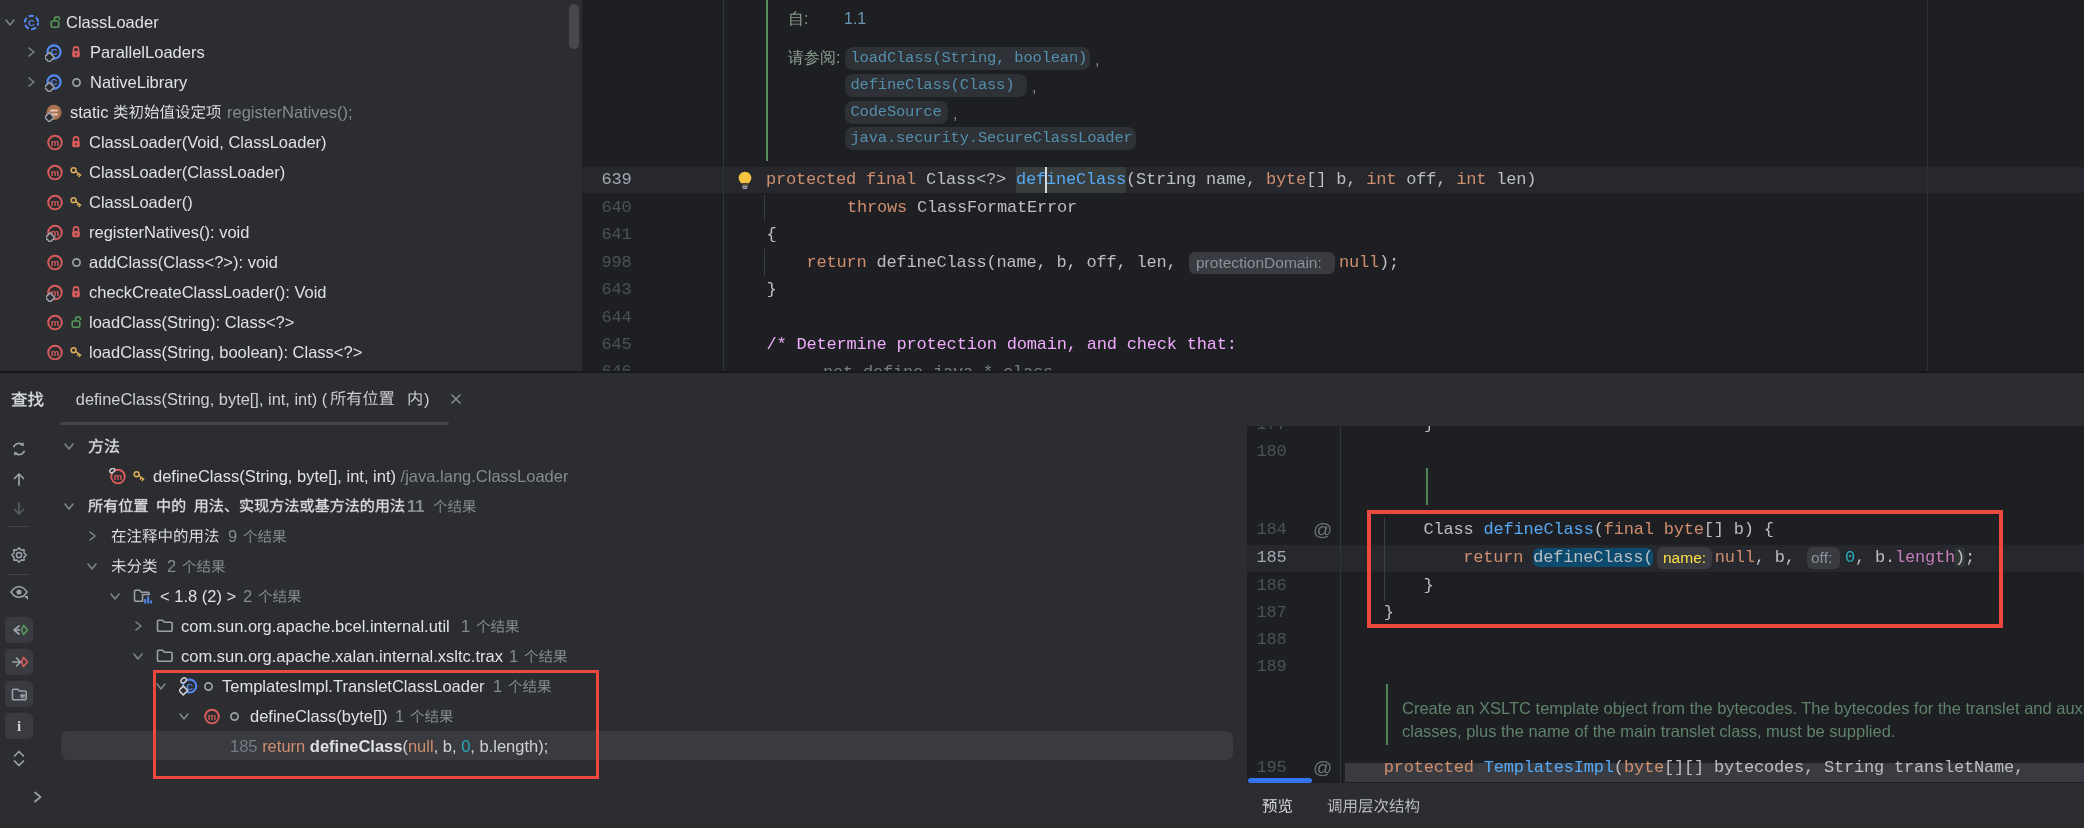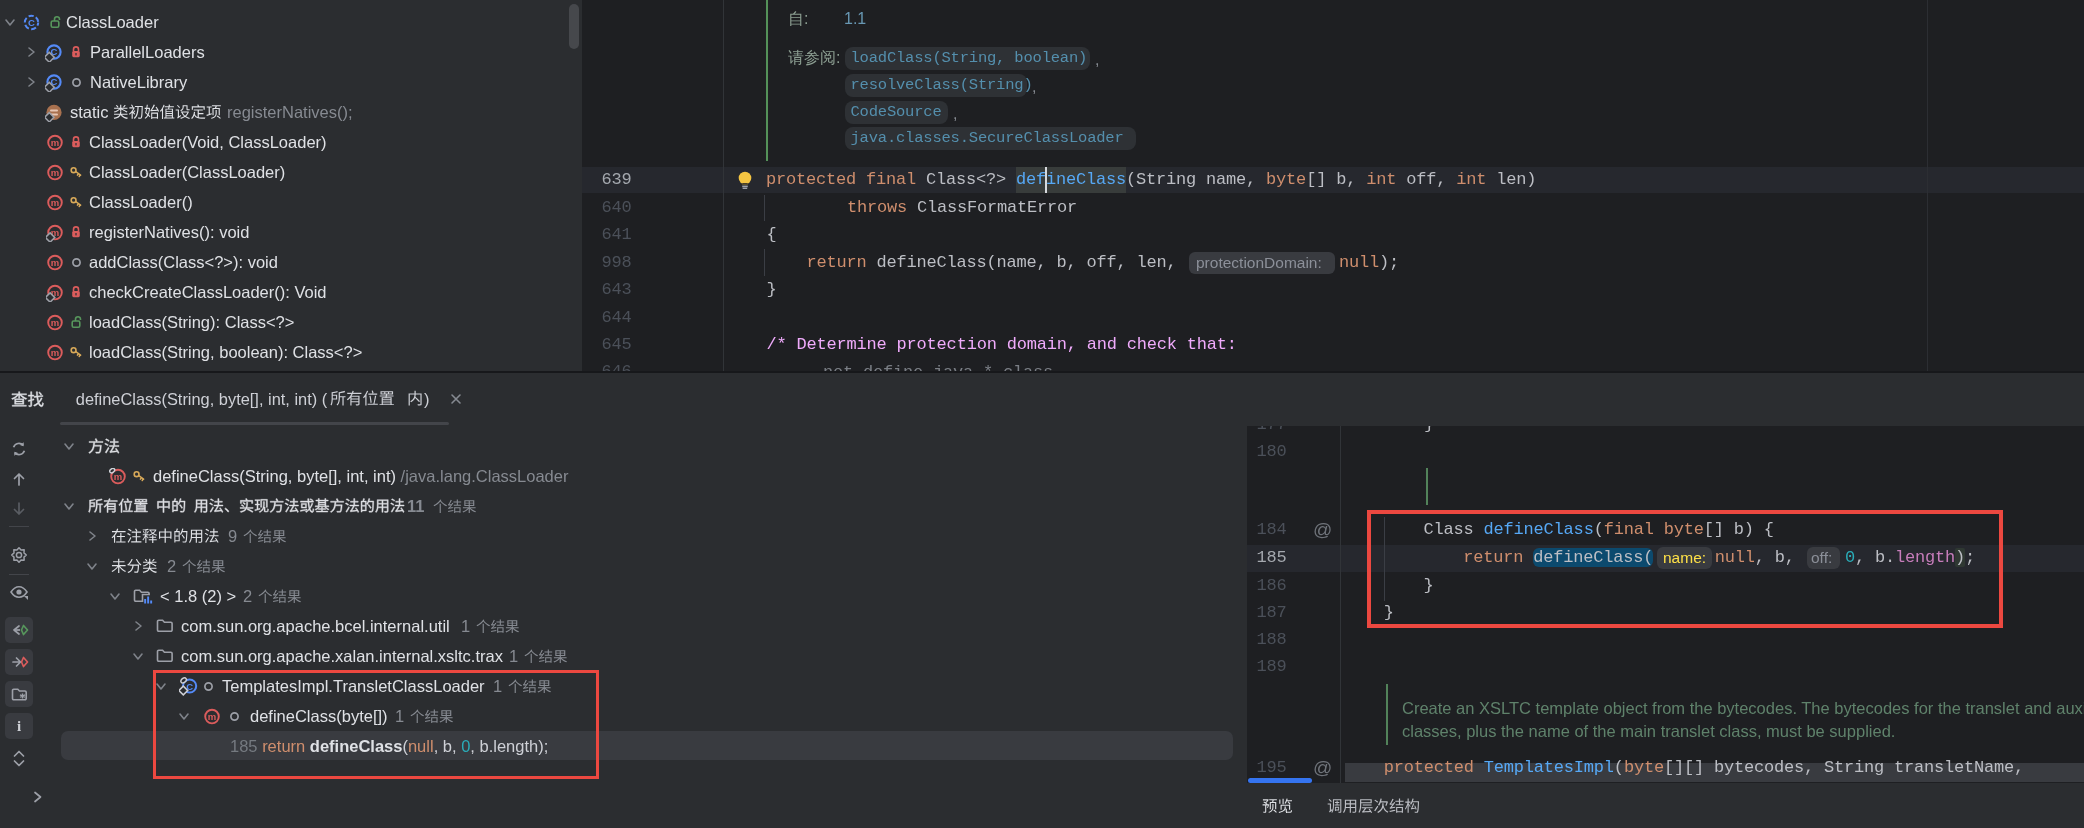--- a/index.html
+++ b/index.html
@@ -201,27 +201,27 @@
     <rect x="6.2" y="15.6" width="5.6" height="1.6" fill="#9da0a8"></rect>
     <rect x="6.6" y="17.6" width="4.6" height="1.4" fill="#9da0a8"></rect>
   </svg>
 <div style="position:absolute;left:788.0px;top:7.0px;height:24px;line-height:24px;font-family:'Liberation Sans',sans-serif;font-size:16.00px;letter-spacing:0.00px;white-space:pre;"><span style="color:#8c9e92;">自:</span></div>
 <div style="position:absolute;left:844.0px;top:7.0px;height:24px;line-height:24px;font-family:'Liberation Sans',sans-serif;font-size:16.00px;letter-spacing:0.00px;white-space:pre;"><span style="color:#6897b3;">1.1</span></div>
 <div style="position:absolute;left:788.0px;top:46.0px;height:24px;line-height:24px;font-family:'Liberation Sans',sans-serif;font-size:16.00px;letter-spacing:0.00px;white-space:pre;"><span style="color:#8c9e92;">请参阅:</span></div>
 <div style="position:absolute;left:844.5px;top:46.5px;width:245.0px;height:23.0px;background:#2e3135;border-radius:8.0px;"></div>
 <div style="position:absolute;left:850.5px;top:46.5px;height:23px;line-height:23px;font-family:'Liberation Mono',monospace;font-size:15.50px;letter-spacing:-0.20px;white-space:pre;"><span style="color:#548fad;">loadClass(String, boolean)</span></div>
 <div style="position:absolute;left:1095.0px;top:48.0px;height:24px;line-height:24px;font-family:'Liberation Sans',sans-serif;font-size:16.00px;letter-spacing:0.00px;white-space:pre;"><span style="color:#868a91;">,</span></div>
 <div style="position:absolute;left:844.5px;top:74.0px;width:182.0px;height:23.0px;background:#2e3135;border-radius:8.0px;"></div>
-<div style="position:absolute;left:850.5px;top:74.0px;height:23px;line-height:23px;font-family:'Liberation Mono',monospace;font-size:15.50px;letter-spacing:-0.20px;white-space:pre;"><span style="color:#548fad;">resolveClass(String)</span></div>
+<div style="position:absolute;left:850.5px;top:74.0px;height:23px;line-height:23px;font-family:'Liberation Mono',monospace;font-size:15.50px;letter-spacing:-0.20px;white-space:pre;"><span style="color:#548fad;">defineClass(Class)</span></div>
 <div style="position:absolute;left:1032.0px;top:75.0px;height:24px;line-height:24px;font-family:'Liberation Sans',sans-serif;font-size:16.00px;letter-spacing:0.00px;white-space:pre;"><span style="color:#868a91;">,</span></div>
 <div style="position:absolute;left:844.5px;top:100.5px;width:103.0px;height:23.0px;background:#2e3135;border-radius:8.0px;"></div>
 <div style="position:absolute;left:850.5px;top:100.5px;height:23px;line-height:23px;font-family:'Liberation Mono',monospace;font-size:15.50px;letter-spacing:-0.20px;white-space:pre;"><span style="color:#548fad;">CodeSource</span></div>
 <div style="position:absolute;left:953.0px;top:102.0px;height:24px;line-height:24px;font-family:'Liberation Sans',sans-serif;font-size:16.00px;letter-spacing:0.00px;white-space:pre;"><span style="color:#868a91;">,</span></div>
 <div style="position:absolute;left:844.5px;top:127.0px;width:291.0px;height:23.0px;background:#2e3135;border-radius:8.0px;"></div>
-<div style="position:absolute;left:850.5px;top:127.0px;height:23px;line-height:23px;font-family:'Liberation Mono',monospace;font-size:15.50px;letter-spacing:-0.20px;white-space:pre;"><span style="color:#548fad;">java.classes.SecureClassLoader</span></div>
+<div style="position:absolute;left:850.5px;top:127.0px;height:23px;line-height:23px;font-family:'Liberation Mono',monospace;font-size:15.50px;letter-spacing:-0.20px;white-space:pre;"><span style="color:#548fad;">java.security.SecureClassLoader</span></div>
 <div style="position:absolute;left:1016.0px;top:166.5px;width:110.0px;height:26.5px;background:#383c3b;"></div>
 <div style="position:absolute;left:766.0px;top:167.0px;height:26px;line-height:26px;font-family:'Liberation Mono',monospace;font-size:17.00px;letter-spacing:-0.20px;white-space:pre;"><span style="color:#cf8e6d;">protected final </span><span style="color:#bcbec4;">Class&lt;?&gt; </span><span style="color:#56a8f5;">defineClass</span><span style="color:#bcbec4;">(String name, </span><span style="color:#cf8e6d;">byte</span><span style="color:#bcbec4;">[] b, </span><span style="color:#cf8e6d;">int</span><span style="color:#bcbec4;"> off, </span><span style="color:#cf8e6d;">int</span><span style="color:#bcbec4;"> len)</span></div>
 <div style="position:absolute;left:1044.5px;top:167.0px;width:2.6px;height:26.0px;background:#d6d9dd;"></div>
 <div style="position:absolute;left:847.0px;top:194.5px;height:26px;line-height:26px;font-family:'Liberation Mono',monospace;font-size:17.00px;letter-spacing:-0.20px;white-space:pre;"><span style="color:#cf8e6d;">throws</span><span style="color:#bcbec4;"> ClassFormatError</span></div>
 <div style="position:absolute;left:766.5px;top:222.0px;height:26px;line-height:26px;font-family:'Liberation Mono',monospace;font-size:17.00px;letter-spacing:-0.20px;white-space:pre;"><span style="color:#bcbec4;">{</span></div>
 <div style="position:absolute;left:806.5px;top:249.5px;height:26px;line-height:26px;font-family:'Liberation Mono',monospace;font-size:17.00px;letter-spacing:-0.20px;white-space:pre;"><span style="color:#cf8e6d;">return</span><span style="color:#bcbec4;"> defineClass(name, b, off, len, </span></div>
 <div style="position:absolute;left:1189.0px;top:251.5px;width:146.0px;height:22.0px;background:#393b40;border-radius:6.0px;"></div>
 <div style="position:absolute;left:1196.0px;top:250.5px;height:24px;line-height:24px;font-family:'Liberation Sans',sans-serif;font-size:15.50px;letter-spacing:0.00px;white-space:pre;"><span style="color:#8c9099;">protectionDomain:</span></div>
 <div style="position:absolute;left:1339.0px;top:249.5px;height:26px;line-height:26px;font-family:'Liberation Mono',monospace;font-size:17.00px;letter-spacing:-0.20px;white-space:pre;"><span style="color:#cf8e6d;">null</span><span style="color:#bcbec4;">);</span></div>
 <div style="position:absolute;left:766.5px;top:277.0px;height:26px;line-height:26px;font-family:'Liberation Mono',monospace;font-size:17.00px;letter-spacing:-0.20px;white-space:pre;"><span style="color:#bcbec4;">}</span></div>

